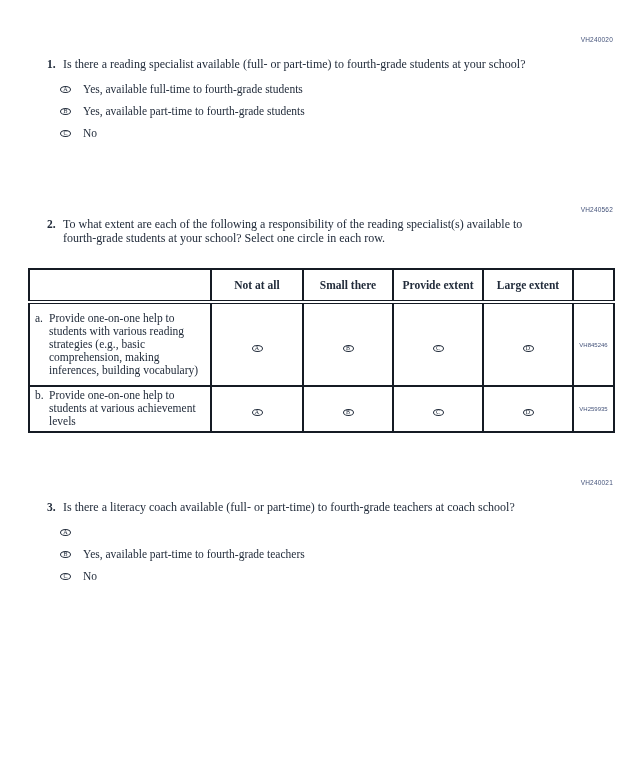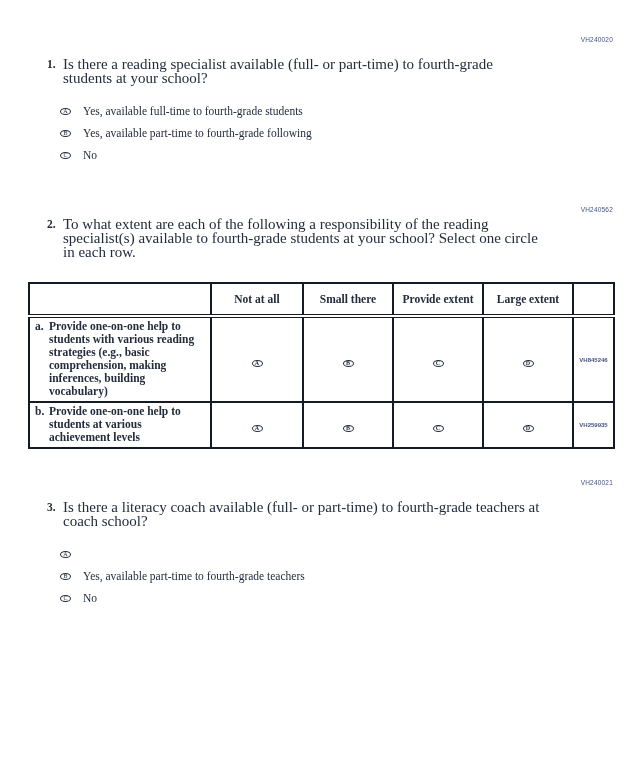--- a/index.html
+++ b/index.html
@@ -24,40 +24,40 @@
   }
   .q-row { display:flex; margin-left:47px; }
   .q1 .q-row { margin-top:13px; }
   .q2 .q-row { margin-top:3px; }
   .q3 .q-row { margin-top:13px; }
   .q-num {
     width:16px; flex:0 0 16px;
     font-size:11.5px; font-weight:bold; line-height:14px;
   }
   .q-text {
-    width:478px; font-size:15px; line-height:14px;
+    width:478px; font-size:12px; line-height:14px;
   }
   .q-text b { font-weight:normal; }
 
-  .options { margin-left:60px; margin-top:19px; }
+  .options { margin-left:60px; margin-top:11px; }
   .opt { display:flex; align-items:center; height:14px; margin-bottom:8px; }
   .oval {
     display:inline-flex; align-items:center; justify-content:center;
     width:11px; height:7px; border:1px solid #222c3b; border-radius:50%;
     font-size:6px; line-height:7px; flex:0 0 auto;
     color:#222c3b; font-family:"Liberation Serif", serif;
   }
   .opt .oval { margin-right:12px; }
   .opt-label { font-size:11.5px; line-height:14px; }
 
   table.resp-table {
     border-collapse:collapse; margin-left:28px; margin-top:23px;
     table-layout:fixed; width:585px;
   }
-  .resp-table th, .resp-table td { border:2px solid #151b24;font-weight:bold; }
+  .resp-table th, .resp-table td { border:2px solid #151b24; }
   .resp-table thead th {
     border-bottom:4px double #151b24;
     font-size:11.5px; font-weight:bold; line-height:13px;
     text-align:center; vertical-align:middle; padding:2px 6px;
     height:33px;
   }
   .resp-table td { vertical-align:middle; }
   .label-cell { padding:2px 4px 3px 5px; vertical-align:top; }
   .row-prefix { display:inline-block; width:14px; font-size:11.5px; line-height:13px; vertical-align:top; }
   .row-label  { display:inline-block; width:156px; font-size:11.5px; line-height:13px; vertical-align:top; }
@@ -81,21 +81,21 @@
       <span class="q-num">1.</span>
       <div class="q-text">Is there a reading specialist available (full- or part-time) to fourth-grade students at your school?</div>
     </div>
     <div class="options">
       <div class="opt">
         <span class="oval">A</span>
         <span class="opt-label">Yes, available full-time to fourth-grade students</span>
       </div>
       <div class="opt">
         <span class="oval">B</span>
-        <span class="opt-label">Yes, available part-time to fourth-grade following</span>
+        <span class="opt-label">Yes, available part-time to fourth-grade students</span>
       </div>
       <div class="opt">
         <span class="oval">C</span>
         <span class="opt-label">No</span>
       </div>
     </div>
   </section>
 
   <section class="q-section q2">
     <div class="code-line">VH240562</div>

